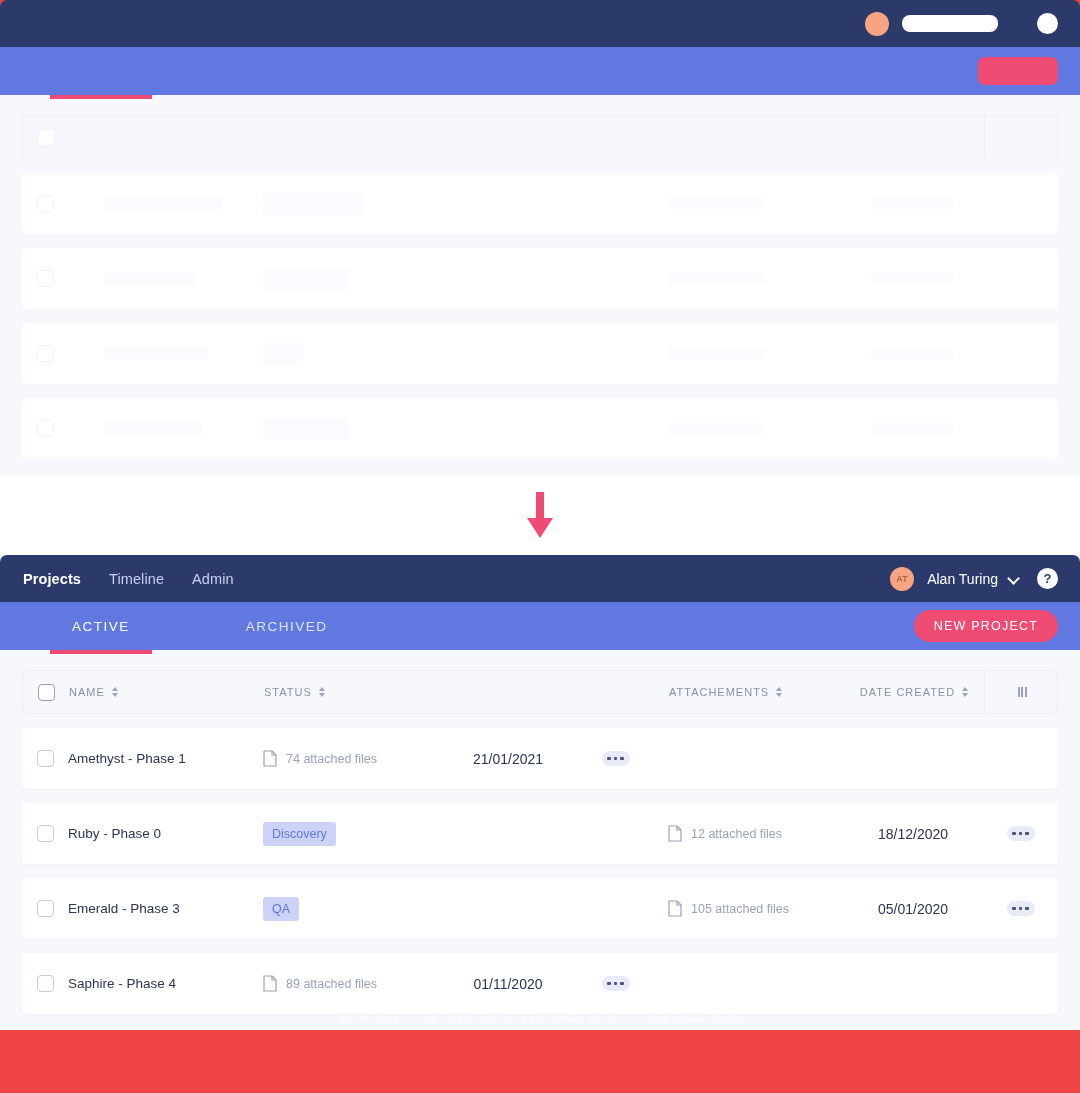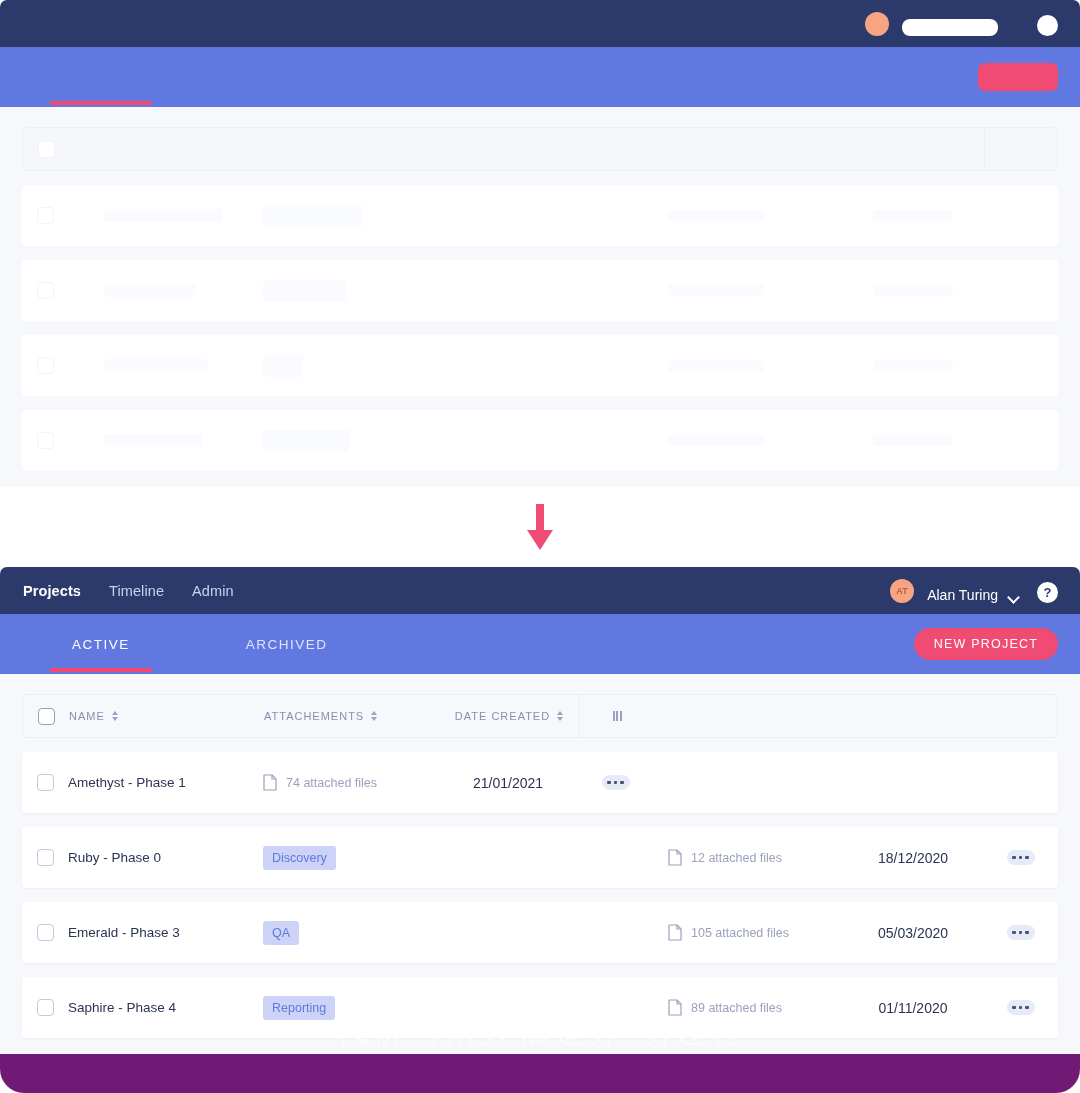--- a/index.html
+++ b/index.html
@@ -2,36 +2,36 @@
 <html><head>
 <meta charset="utf-8">
 <style>
   * { box-sizing: border-box; margin: 0; padding: 0; }
   html, body {
     width: 1080px; height: 1093px;
     background: #ffffff;
     font-family: "Liberation Sans", sans-serif;
     overflow: hidden;
   }
-  .page { position: relative; width: 1080px; height: 1093px; background: #701a75; border-radius: 24px; }
+  .page { position: relative; width: 1080px; height: 1093px; background: #ef4444; }
 
   
   .window { position: relative; width: 1080px; overflow: hidden; }
   .topbar {
     height: 47px; background: #2b3a6b;
     display: flex; align-items: center; padding: 0 22px;
     border-radius: 7px 7px 0 0;
   }
   .nav-links { display: flex; align-items: center; gap: 26px; }
   .nav-link {
     color: #c9d1ef; font-size: 14.5px; letter-spacing: .1px;
     padding: 2px 1px;
   }
   .nav-link.active { color: #ffffff; font-weight: bold; }
-  .topbar-right { margin-left: auto; display: flex; align-items: flex-end; gap: 13px; }
+  .topbar-right { margin-left: auto; display: flex; align-items: center; gap: 13px; }
   .avatar {
     width: 24px; height: 24px; border-radius: 50%;
     background: #f7a482; color: #b4613f;
     font-size: 9px; font-weight: bold;
     display: flex; align-items: center; justify-content: center;
     letter-spacing: .3px;
   }
   .user-name { color: #ffffff; font-size: 14px; }
   .chev { width: 11px; height: 11px; position: relative; margin-left: -2px; }
   .chev::before {
@@ -42,21 +42,21 @@
   }
   .help-icon {
     width: 21px; height: 21px; border-radius: 50%;
     background: #ffffff; color: #2b3a6b;
     font-size: 13px; font-weight: bold;
     display: flex; align-items: center; justify-content: center;
     margin-left: 4px;
   }
 
   .tabbar {
-    height: 60px; background: #6178e0;
+    height: 48px; background: #6178e0;
     display: flex; align-items: center; position: relative;
     padding: 0 22px 0 0;
   }
   .tab {
     color: #dfe4fa; font-size: 13.5px; letter-spacing: 1.5px;
     height: 56px; display: flex; align-items: center;
     padding: 0 22px; position: relative;
   }
   .tab:first-child { margin-left: 50px; }
   .tab:nth-child(2) { margin-left: 72px; }
@@ -316,20 +316,27 @@
         <span class="col-check">
           <span class="cb head"></span>
         </span>
         <span class="col-name th">
           <span>NAME</span>
           <span class="sort-ic">
               <i></i>
               <i></i>
             </span>
         </span>
+        <span class="col-status th">
+          <span>STATUS</span>
+          <span class="sort-ic">
+              <i></i>
+              <i></i>
+            </span>
+        </span>
         <span class="col-att th">
           <span>ATTACHEMENTS</span>
           <span class="sort-ic">
               <i></i>
               <i></i>
             </span>
         </span>
         <span class="col-date th">
           <span>DATE CREATED</span>
           <span class="sort-ic">
@@ -408,37 +415,36 @@
         <span class="col-att">
           <span class="att-cell">
             <svg class="doc-ic" viewBox="0 0 14 17">
               <path d="M1 1h8l4 4v11H1z" fill="none" stroke="#9aa2bd" stroke-width="1.2" stroke-linejoin="round"></path>
               <path d="M9 1v4h4" fill="none" stroke="#9aa2bd" stroke-width="1.2" stroke-linejoin="round"></path>
             </svg>
             <span>105 attached files</span>
           </span>
         </span>
         <span class="col-date">
-            <span class="date-cell">05/03/2020</span>
+            <span class="date-cell">05/01/2020</span>
           </span>
         <span class="col-menu">
             <button class="dots-btn">
               <i></i>
               <i></i>
               <i></i>
             </button>
           </span>
       </div>
 
       <div class="trow">
         <span class="col-check">
             <span class="cb"></span>
           </span>
         <span class="col-name name-cell">Saphire - Phase 4</span>
-        <span class="col-status"><span class="badge">Reporting</span></span>
         <span class="col-att">
           <span class="att-cell">
             <svg class="doc-ic" viewBox="0 0 14 17">
               <path d="M1 1h8l4 4v11H1z" fill="none" stroke="#9aa2bd" stroke-width="1.2" stroke-linejoin="round"></path>
               <path d="M9 1v4h4" fill="none" stroke="#9aa2bd" stroke-width="1.2" stroke-linejoin="round"></path>
             </svg>
             <span>89 attached files</span>
           </span>
         </span>
         <span class="col-date">

